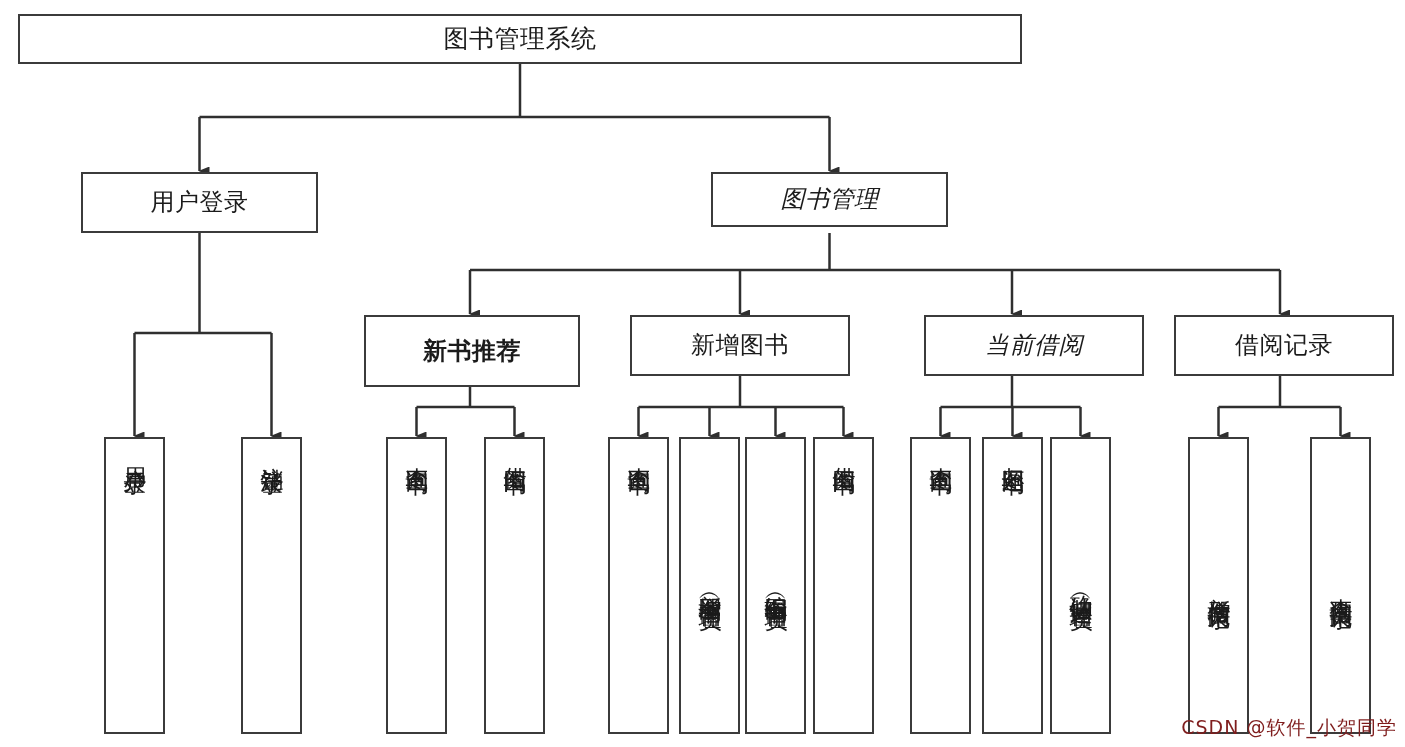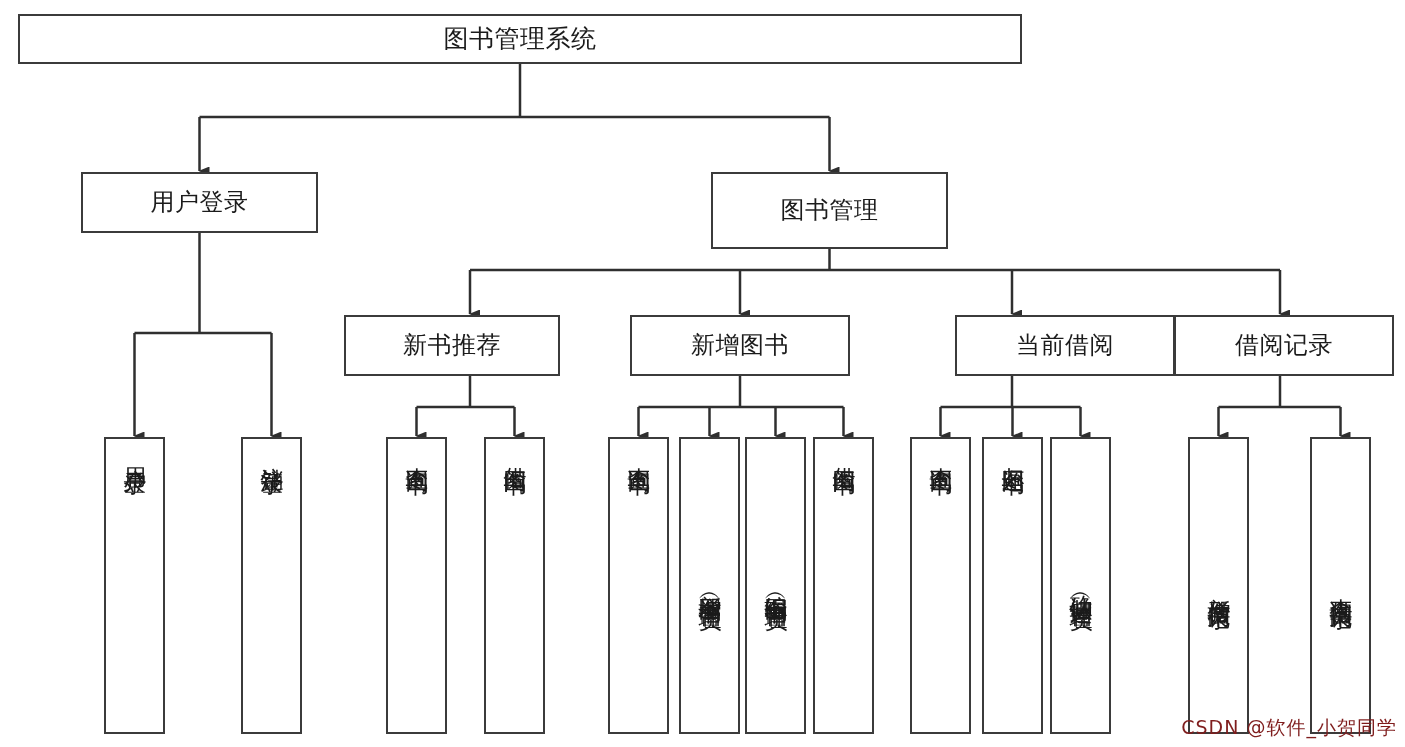--- a/index.html
+++ b/index.html
@@ -126,30 +126,30 @@
       </g>
   </svg>
 
   <div id="node-layer">
       <div class="node horizontal root" style="left: 18px; top: 14px; width: 1004px; height: 50px;">
         <span class="node-label">图书管理系统</span>
       </div>
       <div class="node horizontal" style="left: 81px; top: 172px; width: 237px; height: 61px;">
         <span class="node-label">用户登录</span>
       </div>
-      <div class="node horizontal" style="left: 711px; top: 172px; width: 237px; height: 77px;">
+      <div class="node horizontal" style="left: 711px; top: 172px; width: 237px; height: 55px; font-style: italic;">
         <span class="node-label">图书管理</span>
       </div>
-      <div class="node horizontal" style="left: 344px; top: 315px; width: 216px; height: 61px;">
+      <div class="node horizontal" style="left: 364px; top: 315px; width: 216px; height: 72px; font-weight: bold;">
         <span class="node-label">新书推荐</span>
       </div>
       <div class="node horizontal" style="left: 630px; top: 315px; width: 220px; height: 61px;">
         <span class="node-label">新增图书</span>
       </div>
-      <div class="node horizontal" style="left: 955px; top: 315px; width: 220px; height: 61px;">
+      <div class="node horizontal" style="left: 924px; top: 315px; width: 220px; height: 61px; font-style: italic;">
         <span class="node-label">当前借阅</span>
       </div>
       <div class="node horizontal" style="left: 1174px; top: 315px; width: 220px; height: 61px;">
         <span class="node-label">借阅记录</span>
       </div>
       <div class="node vertical" style="left: 104px; top: 437px; width: 61px; height: 297px;">
         <span class="node-label">用户登录</span>
       </div>
       <div class="node vertical" style="left: 241px; top: 437px; width: 61px; height: 297px;">
         <span class="node-label">注销登录</span>

